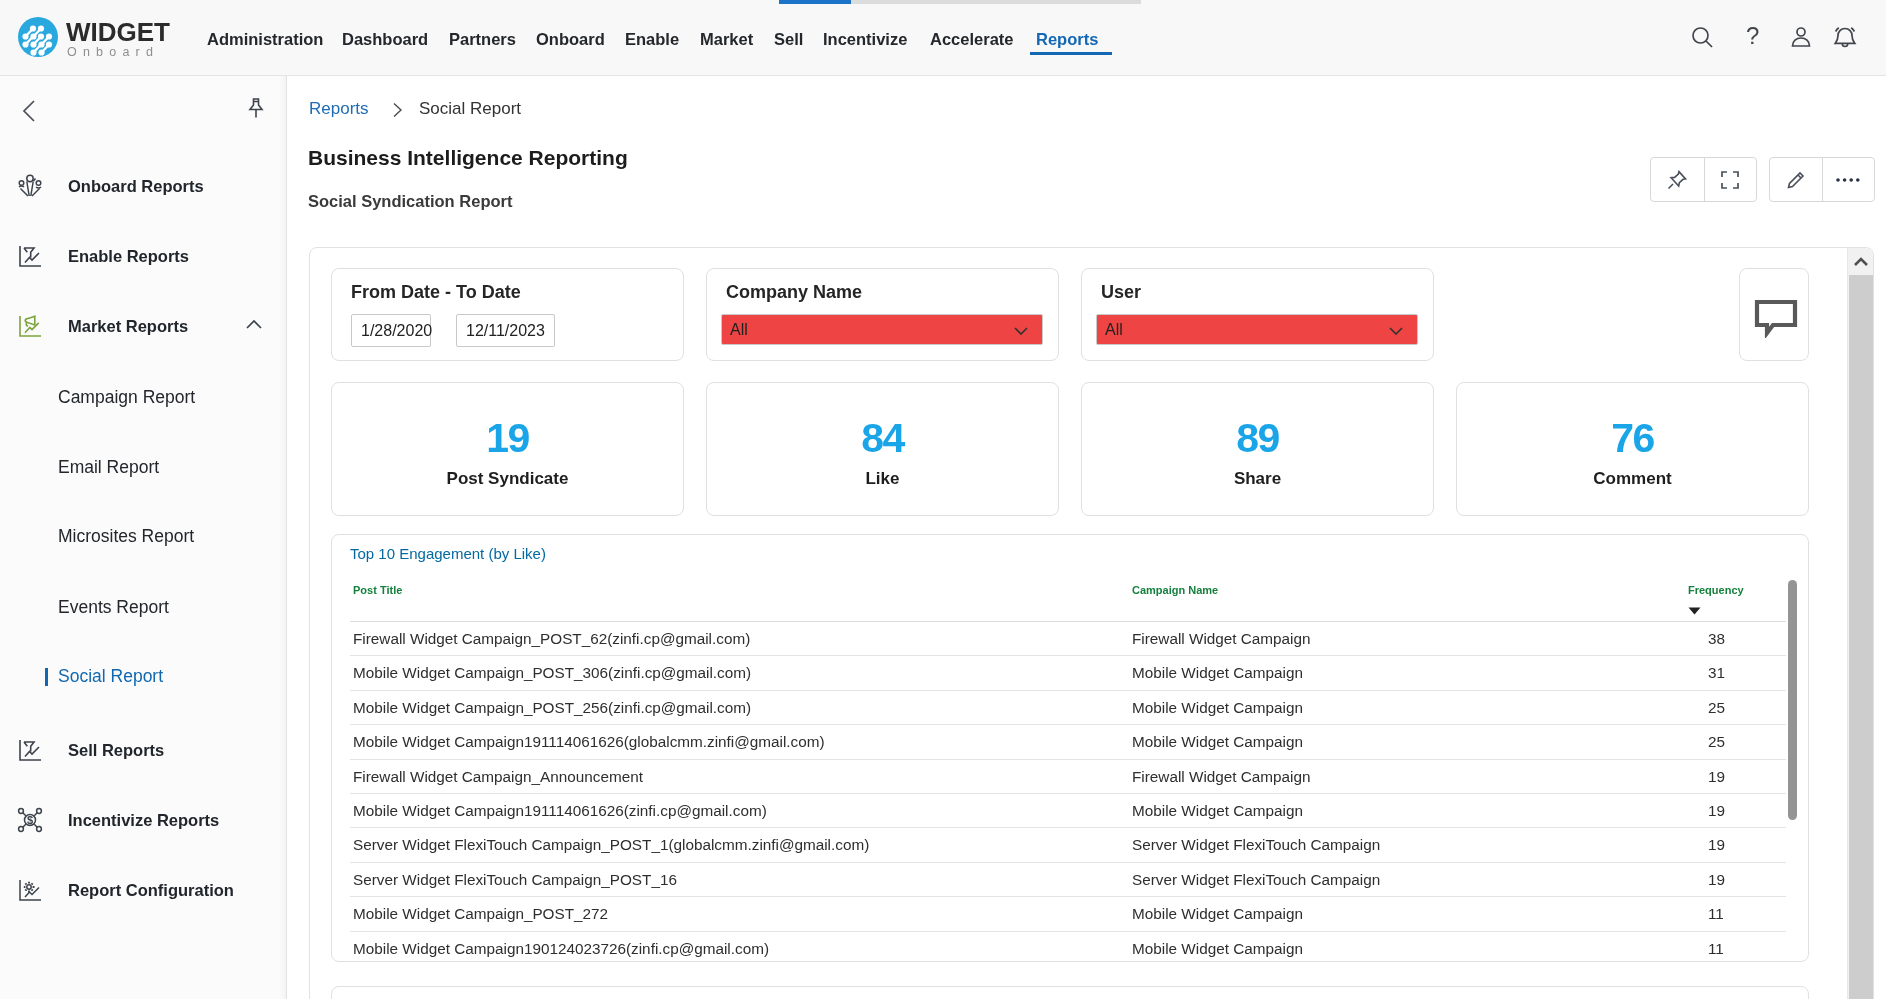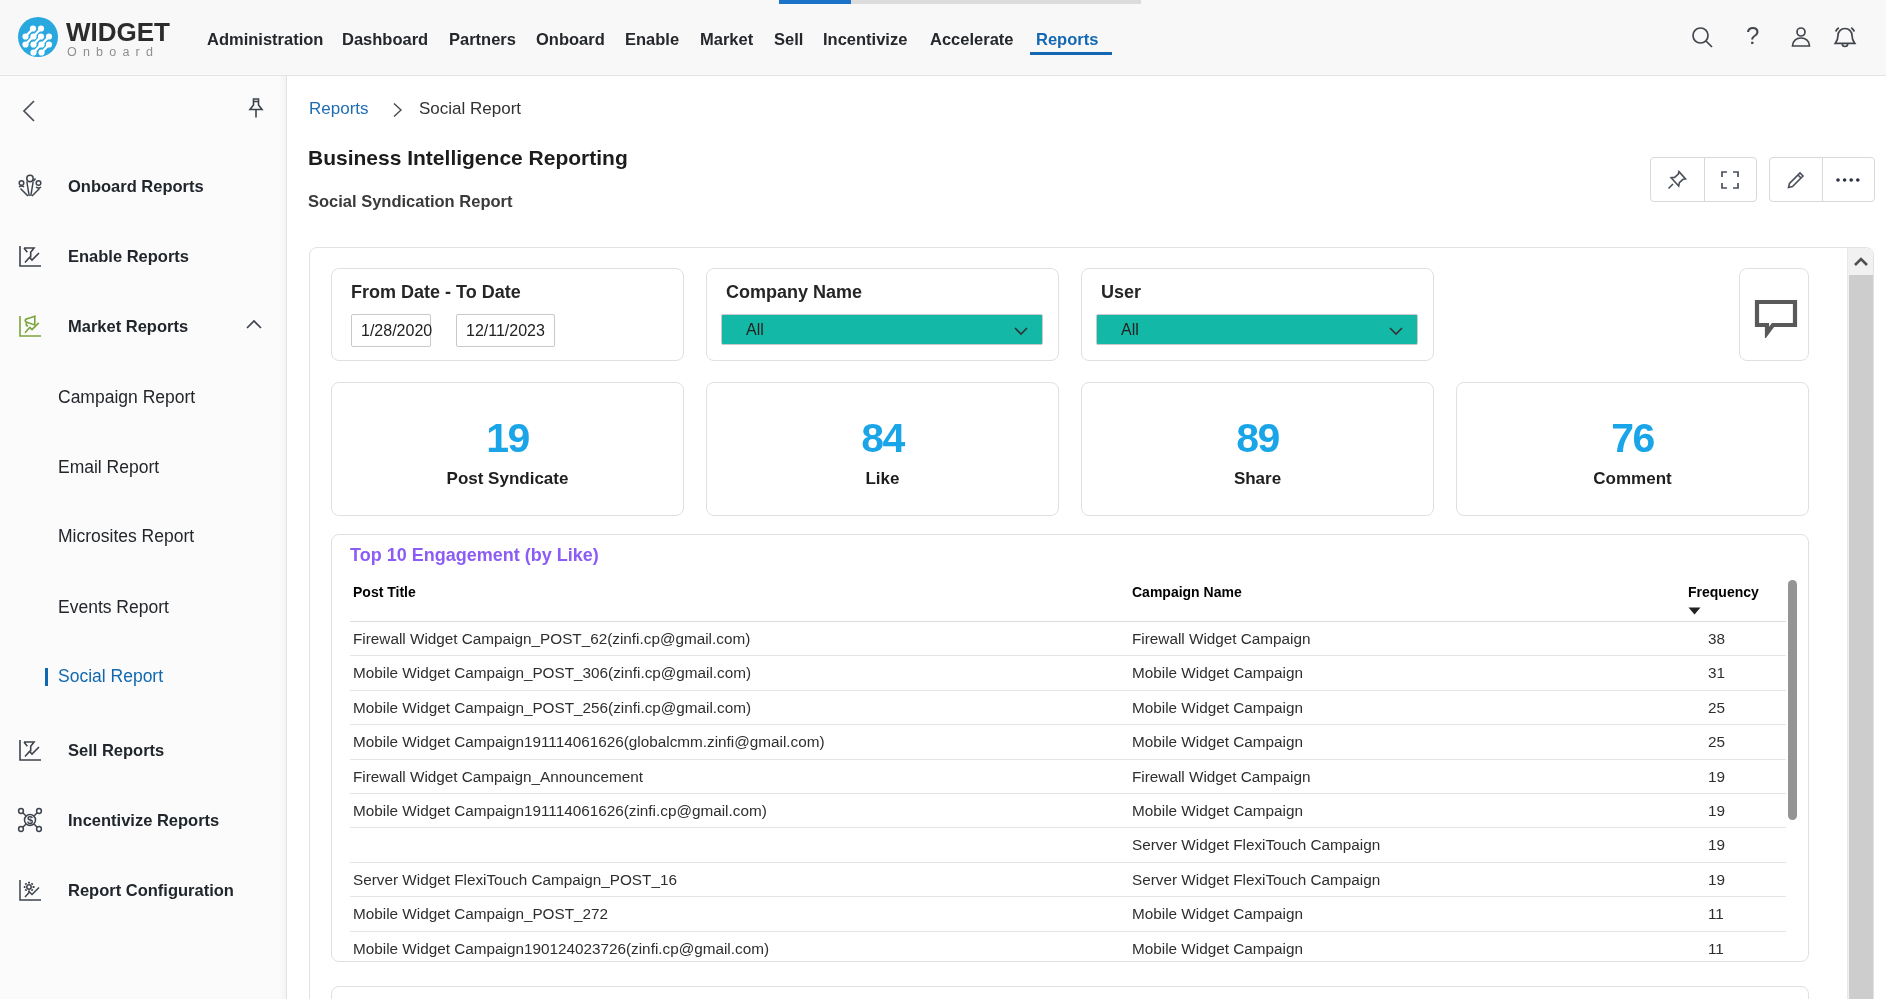--- a/index.html
+++ b/index.html
@@ -47,31 +47,31 @@
 
 #panel { position:absolute; left:309px; top:247px; width:1565px; height:790px;
   border:1px solid #e2e2e2; border-radius:8px; background:#fff; }
 
 .card { position:absolute; background:#fff; border:1px solid #e0e0e0; border-radius:8px; }
 .fcard { top:20px; height:93px; }
 .flabel { position:absolute; left:19px; top:13px; font-size:18px; font-weight:700; color:#252525;text-align:right; }
 .finput { position:absolute; top:45px; height:33px; border:1px solid #c9c9c9; border-radius:2px;
   font-size:16px; color:#222; display:flex; align-items:center; padding-left:9px; background:#fff; }
 .fselect { position:absolute; left:14px; top:45px; height:31px; width:322px; border:1px solid #c9c9c9;
-  border-radius:2px; font-size:16px; color:#222; display:flex; align-items:center; padding-left:24px; background:#14b8a6; }
+  border-radius:2px; font-size:16px; color:#222; display:flex; align-items:center; padding-left:8px; background:#ef4444; }
 .fselect svg { position:absolute; right:12px; top:8px; }
 
 .scard { top:134px; height:134px; text-align:center; }
 .sval { position:absolute; left:0; right:0; top:32px; font-size:41px; font-weight:700; color:#1ba5e9; letter-spacing:-1.5px; }
 .slabel { position:absolute; left:0; right:0; top:86px; font-size:17px; font-weight:700; color:#1e1e1e; }
 
 #tablecard { position:absolute; left:21px; top:286px; width:1478px; height:428px;
   border:1px solid #e0e0e0; border-radius:8px; background:#fff; overflow:hidden; }
-#ttitle { position:absolute; left:18px; top:10px; font-size:18px; font-weight:700; color:#8b5cf6; }
-.th { position:absolute; top:49px; font-size:14px; font-weight:700; color:#000000; }
+#ttitle { position:absolute; left:18px; top:10px; font-size:15px; font-weight:400; color:#0369a1; }
+.th { position:absolute; top:49px; font-size:11px; font-weight:700; color:#15803d; }
 #theadline { position:absolute; left:18px; top:86px; width:1436px; height:1px; background:#dcdcdc; }
 .trow { position:absolute; left:18px; width:1436px; height:34.4px; border-bottom:1px solid #e4e4e4;
   font-size:15.3px; color:#2e2e2e; }
 .trow .c1 { position:absolute; left:3px; top:0; line-height:34.4px; }
 .trow .c2 { position:absolute; left:782px; top:0; line-height:34.4px; }
 .trow .c3 { position:absolute; left:1338px; top:0; line-height:34.4px;margin-left:20px; }
 #tscroll { position:absolute; left:1456px; top:45px; width:9px; height:240px; border-radius:5px; background:#949494; }
 
 #bottomstub { position:absolute; left:21px; top:738px; width:1478px; height:60px;
   border:1px solid #e0e0e0; border-radius:8px; background:#fff; }
@@ -338,20 +338,21 @@
         <span class="c1">Firewall Widget Campaign_Announcement</span>
         <span class="c2">Firewall Widget Campaign</span>
         <span class="c3">19</span>
       </div>
     <div class="trow" style="top:259px">
         <span class="c1">Mobile Widget Campaign191114061626(zinfi.cp@gmail.com)</span>
         <span class="c2">Mobile Widget Campaign</span>
         <span class="c3">19</span>
       </div>
     <div class="trow" style="top:293.4px">
+        <span class="c1">Server Widget FlexiTouch Campaign_POST_1(globalcmm.zinfi@gmail.com)</span>
         <span class="c2">Server Widget FlexiTouch Campaign</span>
         <span class="c3">19</span>
       </div>
     <div class="trow" style="top:327.8px">
         <span class="c1">Server Widget FlexiTouch Campaign_POST_16</span>
         <span class="c2">Server Widget FlexiTouch Campaign</span>
         <span class="c3">19</span>
       </div>
     <div class="trow" style="top:362.2px">
         <span class="c1">Mobile Widget Campaign_POST_272</span>

